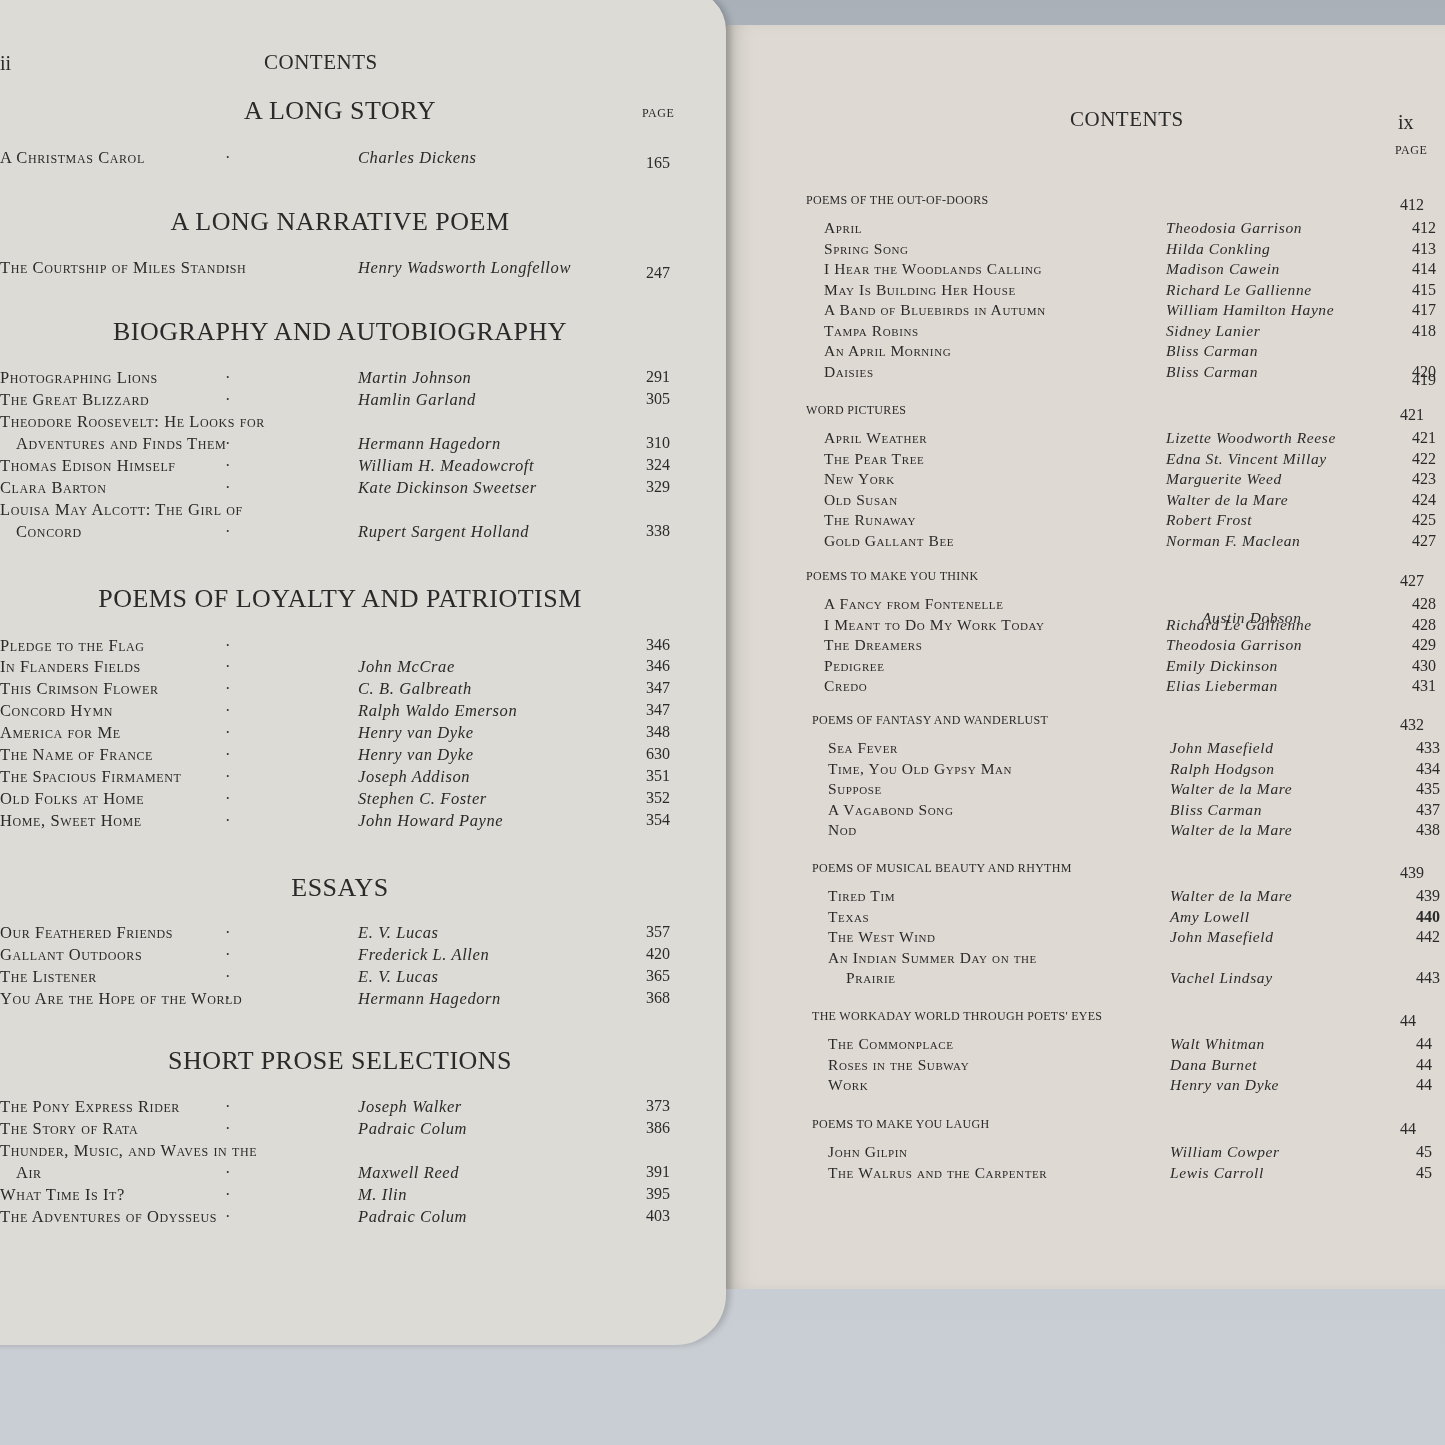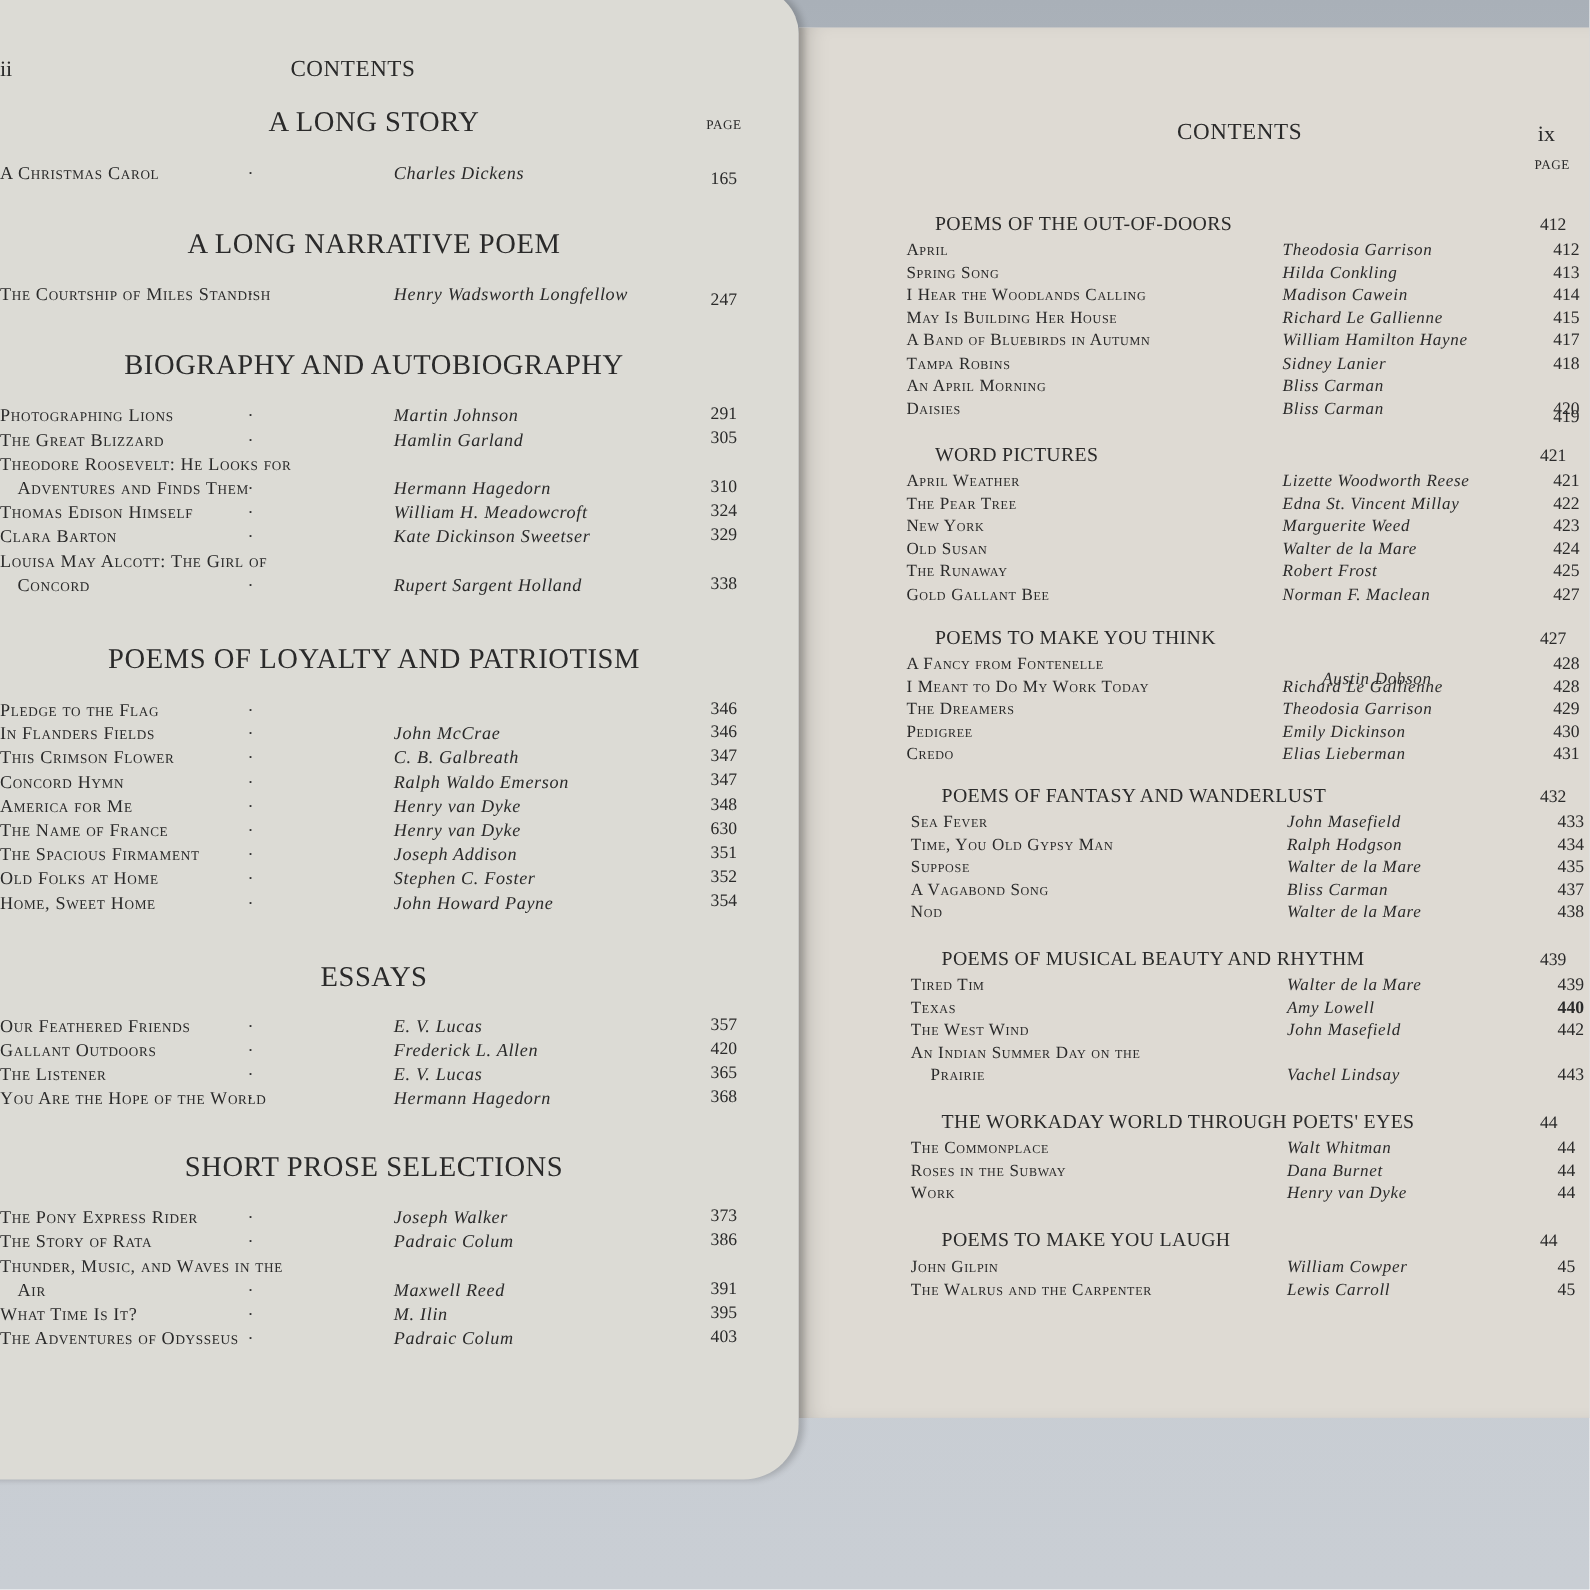--- a/index.html
+++ b/index.html
@@ -18,21 +18,21 @@
       position: absolute; left: -20px; top: -10px; width: 746px; height: 1355px;
       background: #dcdbd5;
       border-radius: 0 40px 50px 0;
       box-shadow: 4px 0 6px rgba(0,0,0,0.18);
     }
     .abs { position: absolute; white-space: nowrap; }
     .running-head { font-size: 21px; letter-spacing: 0.5px; }
     .folio { font-size: 20px; }
     .page-label { font-size: 12px; letter-spacing: 0.5px; }
     .section-title { font-size: 26px; letter-spacing: 0.5px; text-align: center; }
-    .sub-title { font-size: 18px; letter-spacing: 0.3px; margin-left: 44px; }
+    .sub-title { font-size: 12px; letter-spacing: 0.3px; }
     .row { position: absolute; height: 22px; font-size: 16.5px; }
     .row .title { position: absolute; left: 0; top: 0; font-variant: small-caps; letter-spacing: 0.6px; white-space: nowrap; }
     .row .dots { position: absolute; top: 0; color: #333; white-space: nowrap; letter-spacing: 16px; }
     .row .author { position: absolute; top: 0; font-style: italic; letter-spacing: 0.6px; white-space: nowrap; }
     .row .pnum { position: absolute; top: 0; white-space: nowrap; font-size: 16px; }
     .left-row .dots { left: 225px; }
     .left-row .author { left: 358px; }
     .left-row .pnum { left: 646px; }
     .right-row .author { left: 342px; }
     .right-row .pnum { left: 588px; }

